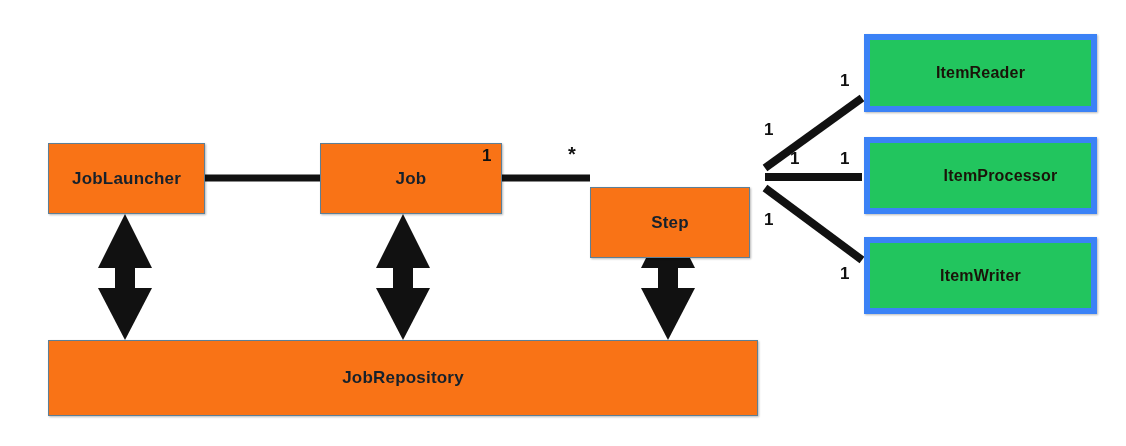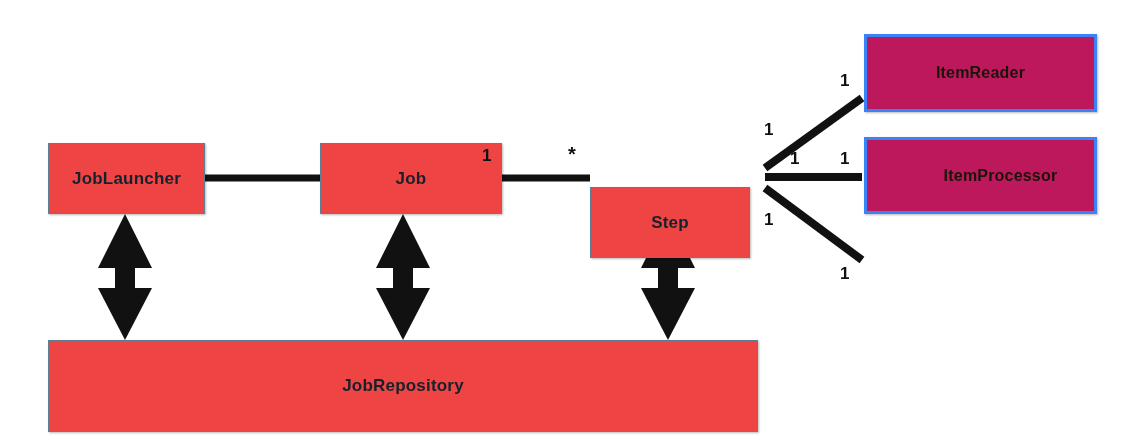--- a/index.html
+++ b/index.html
@@ -23,35 +23,35 @@
     box-sizing: border-box;
     display: flex;
     align-items: center;
     justify-content: center;
     text-align: center;
     font-weight: bold;
     letter-spacing: 0.2px;
     -webkit-font-smoothing: antialiased;
   }
   .node-blue {
-    background: #ef4444;
+    background: #f97316;
     border: 1px solid #5d7f96;
     color: #16212c;
     box-shadow: 1px 1px 2px rgba(0,0,0,0.28);
   }
   .node-yellow {
-    background: #be185d;
-    border: 3px solid #3b82f6;
+    background: #22c55e;
+    border: 6px solid #3b82f6;
     color: #1a1409;
     box-shadow: 1px 1px 2px rgba(0,0,0,0.28);
   }
   #job-launcher  { left: 48px;  top: 143px; width: 157px; height: 71px; font-size: 17px; }
   #job           { left: 320px; top: 143px; width: 182px; height: 71px; font-size: 17px; }
   #step          { left: 590px; top: 143px; width: 160px; height: 71px; font-size: 17px; margin-top: 44px; }
-  #job-repository{ left: 48px;  top: 340px; width: 710px; height: 92px; font-size: 17px; }
+  #job-repository{ left: 48px;  top: 340px; width: 710px; height: 76px; font-size: 17px; }
   #item-reader   { left: 864px; top: 34px;  width: 233px; height: 78px; font-size: 16px; }
   #item-processor{ left: 864px; top: 137px; width: 233px; height: 77px; font-size: 16px; padding-left: 40px; }
   #item-writer   { left: 864px; top: 237px; width: 233px; height: 77px; font-size: 16px; }
 
   .edge-svg {
     position: absolute;
     left: 0;
     top: 0;
     width: 1126px;
     height: 446px;
@@ -122,20 +122,23 @@
   </div>
 
   <div class="node node-yellow" id="item-reader">
     <span>ItemReader</span>
   </div>
 
   <div class="node node-yellow" id="item-processor">
     <span>ItemProcessor</span>
   </div>
 
+  <div class="node node-yellow" id="item-writer">
+    <span>ItemWriter</span>
+  </div>
 
   <span class="mult" style="left:482px; top:147px;">1</span>
 
   <span class="mult mult-star" style="left:568px; top:144px;">*</span>
 
   <span class="mult" style="left:764px; top:121px;">1</span>
 
   <span class="mult" style="left:840px; top:72px;">1</span>
 
   <span class="mult" style="left:790px; top:150px;">1</span>

